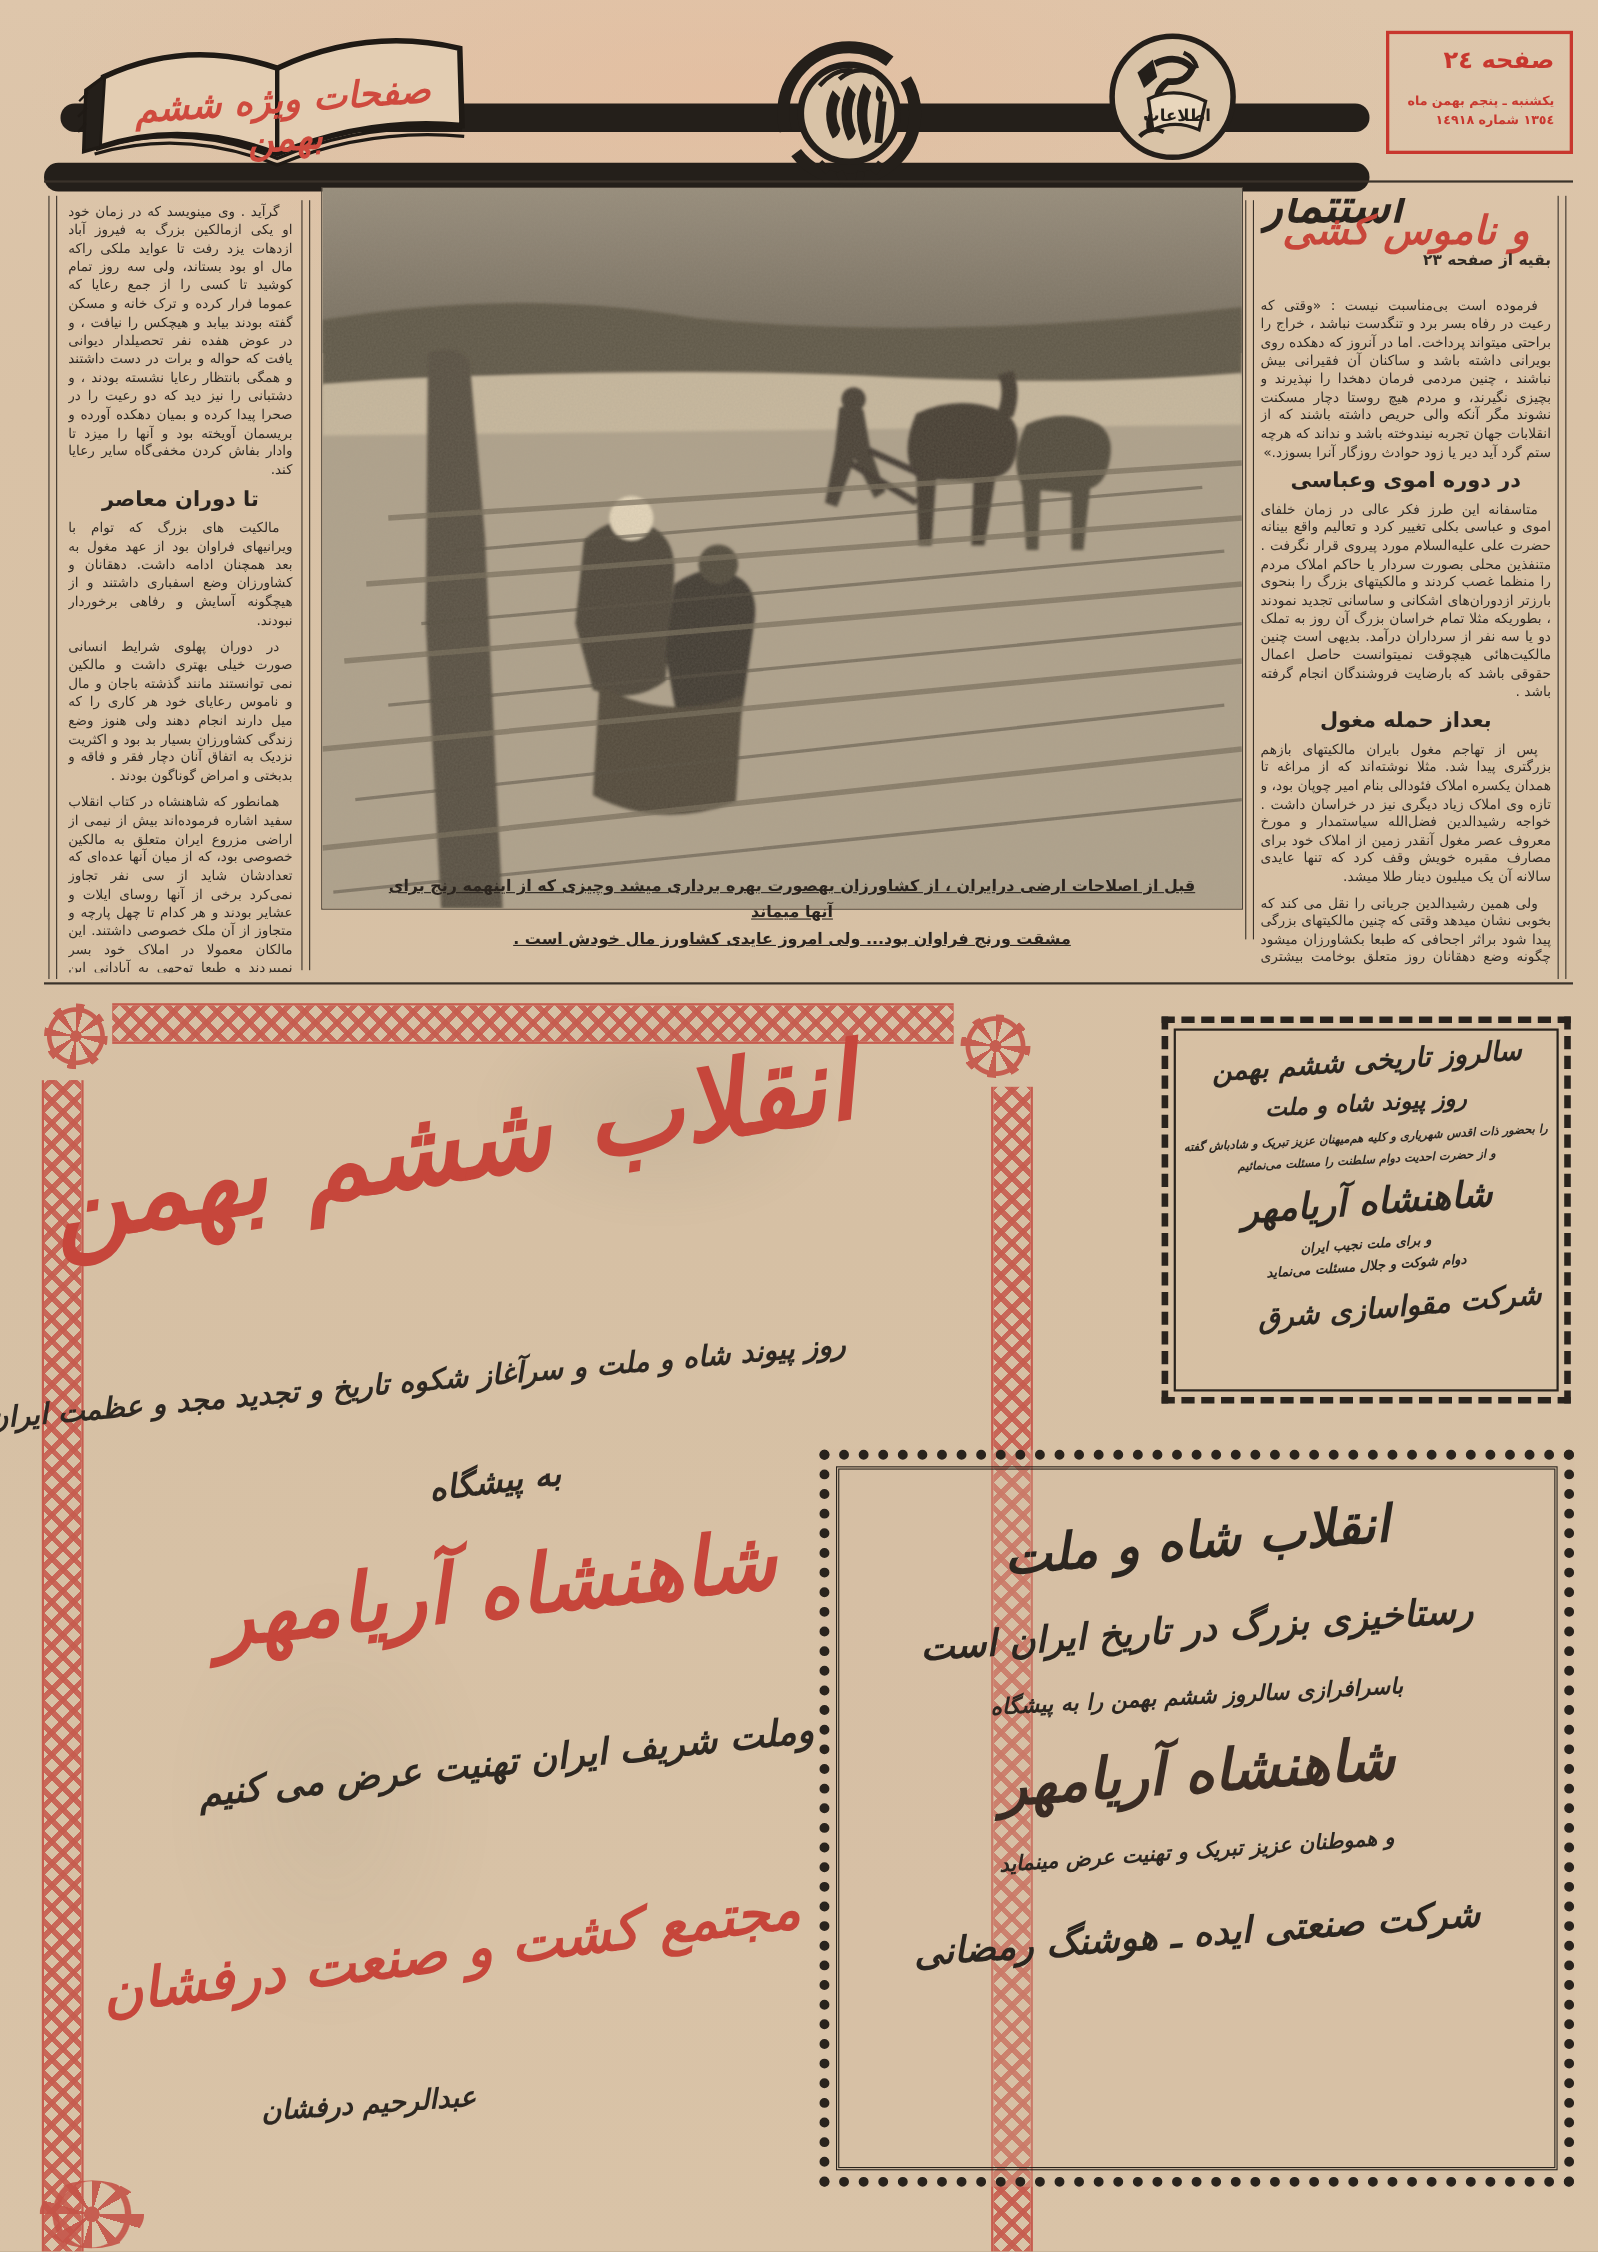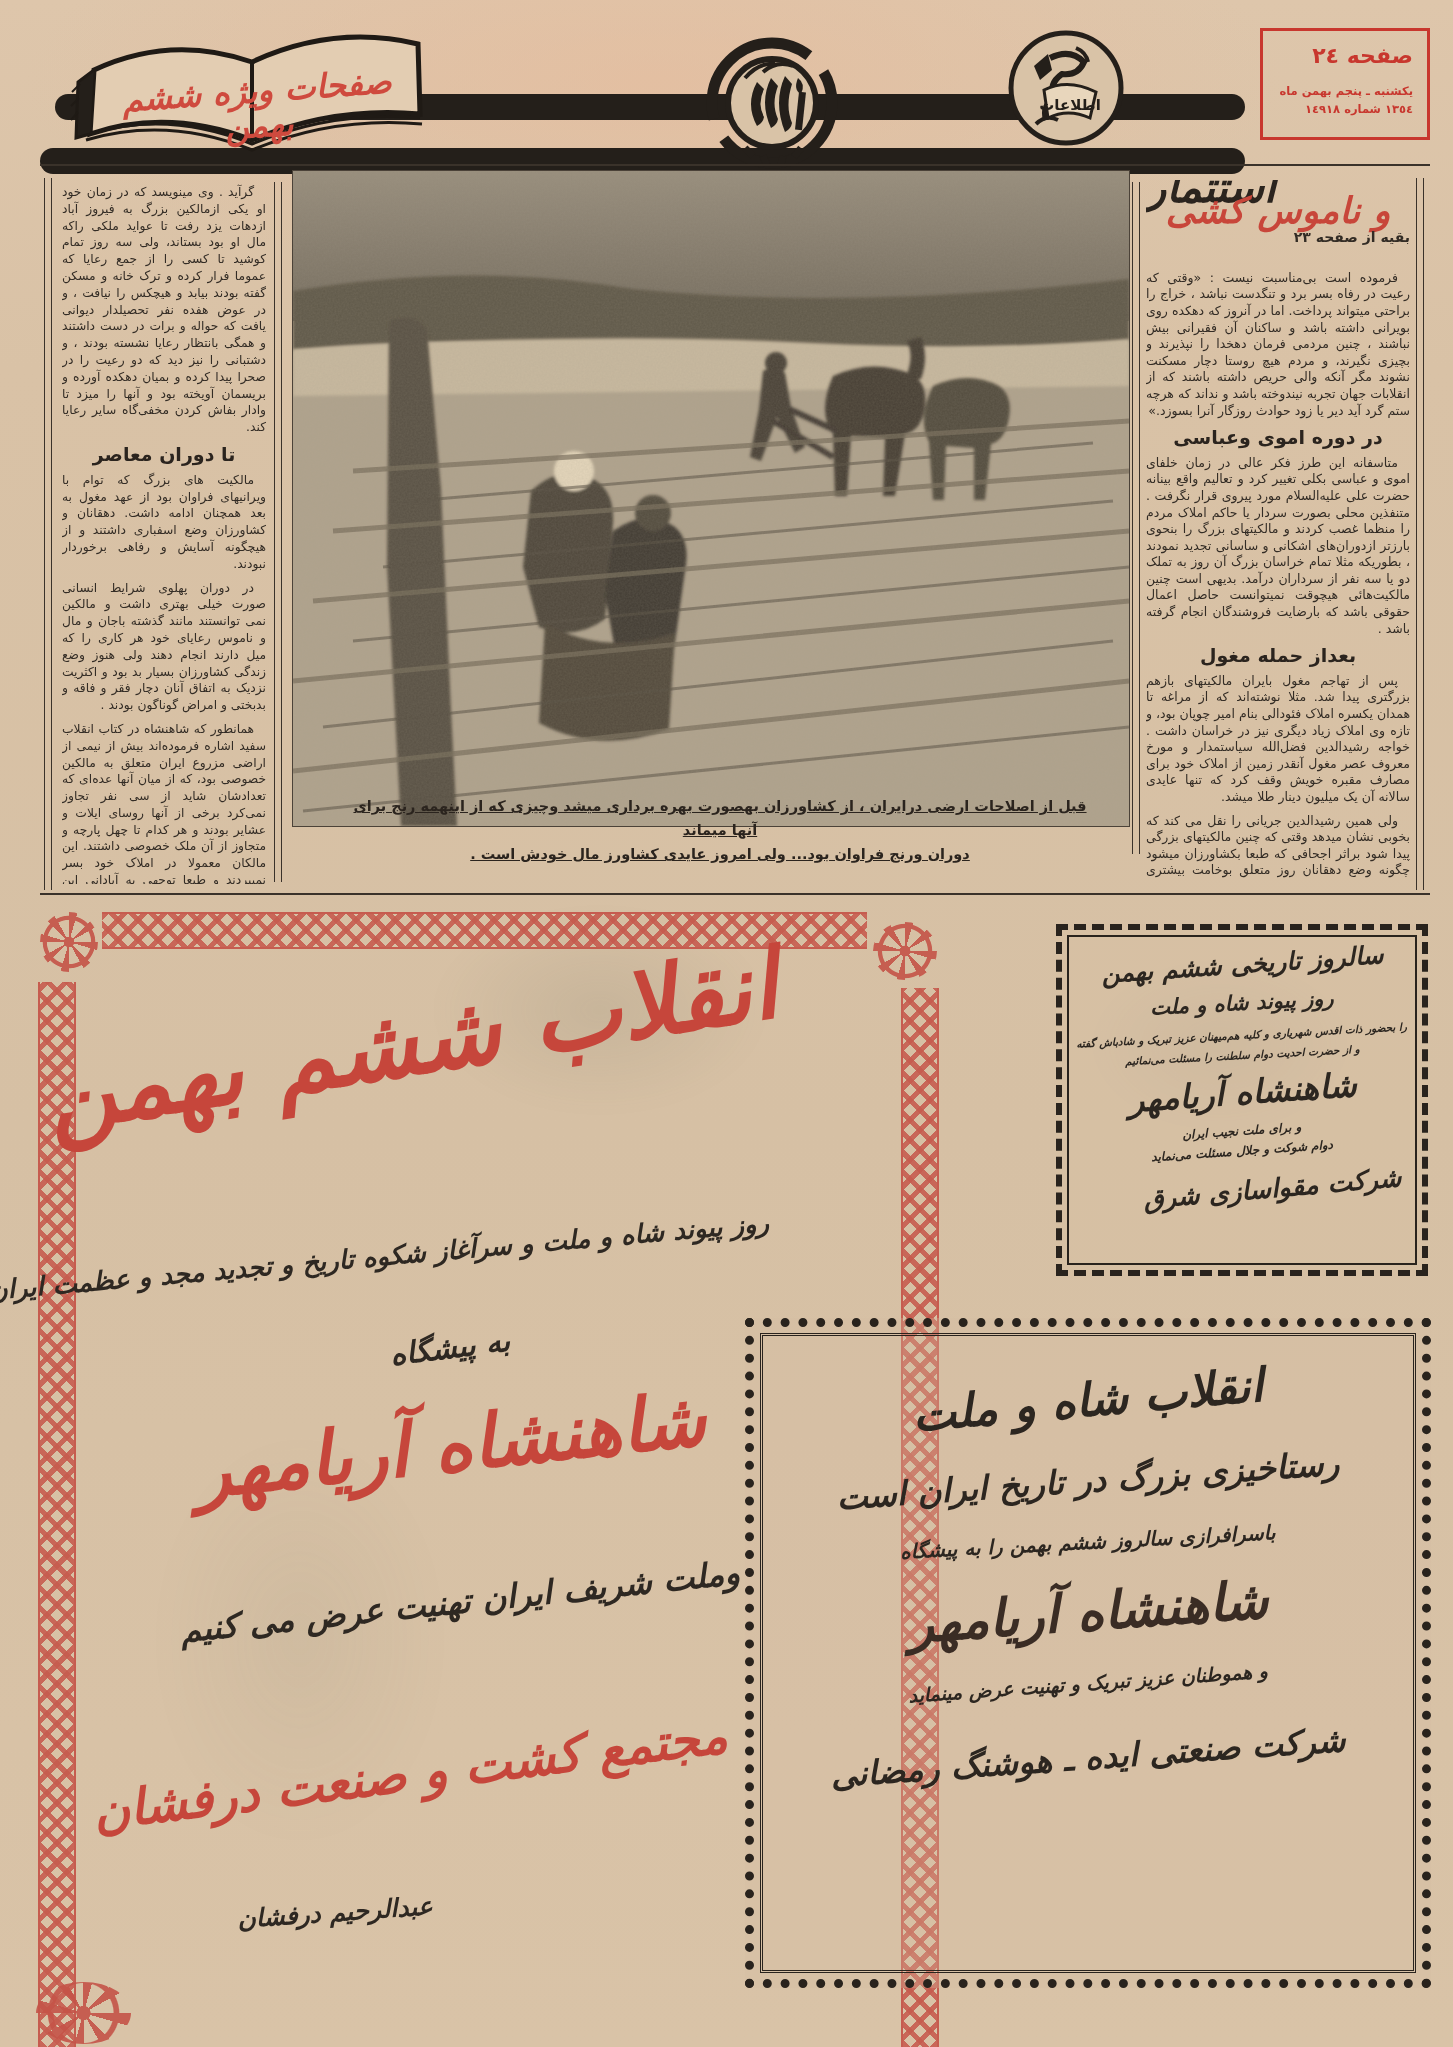--- a/index.html
+++ b/index.html
@@ -170,21 +170,21 @@
       </g>
       <g stroke="#4e463a" stroke-width="3" opacity=".55">
         <path d="M120 330 L800 272 M90 396 L820 330 M60 470 L836 396 M30 556 L820 470 M10 640 L836 556"></path>
       </g>
       <rect x="0" y="0" width="836" height="655" filter="url(#grain)" opacity=".4"></rect>
     </svg>
   </div>
 
   <div class="caption rtl" style="left:340px;top:794px;width:760px;text-decoration:underline;">
     <div>قبل از اصلاحات ارضی درایران ، از کشاورزان بهصورت بهره برداری میشد وچیزی که از اینهمه رنج برای آنها میماند</div>
-    <div>دوران ورنج فراوان بود... ولی امروز عایدی کشاورز مال خودش است .</div>
+    <div>مشقت ورنج فراوان بود... ولی امروز عایدی کشاورز مال خودش است .</div>
   </div>
 
   <div class="col rightcol rtl" style="left:1146px;top:180px;width:264px;height:702px;">
     <div class="exp-black">استثمار</div>
     <div class="exp-red">و ناموس کشی</div>
     <div class="continued">بقیه از صفحه ٢٣</div>
     <p>فرموده است بی‌مناسبت نیست : «وقتی که رعیت در رفاه بسر برد و تنگدست نباشد ، خراج را براحتی میتواند پرداخت. اما در آنروز که دهکده روی بویرانی داشته باشد و ساکنان آن فقیرانی بیش نباشند ، چنین مردمی فرمان دهخدا را نپذیرند و بچیزی نگیرند، و مردم هیچ روستا دچار مسکنت نشوند مگر آنکه والی حریص داشته باشند که از انقلابات جهان تجربه نیندوخته باشد و نداند که هرچه ستم گرد آید دیر یا زود حوادث روزگار آنرا بسوزد.»</p>
     <div class="subhead">در دوره اموی وعباسی</div>
     <p>متاسفانه این طرز فکر عالی در زمان خلفای اموی و عباسی بکلی تغییر کرد و تعالیم واقع بینانه حضرت علی علیه‌السلام مورد پیروی قرار نگرفت . متنفذین محلی بصورت سردار یا حاکم املاک مردم را منظما غصب کردند و مالکیتهای بزرگ را بنحوی بارزتر ازدوران‌های اشکانی و ساسانی تجدید نمودند ، بطوریکه مثلا تمام خراسان بزرگ آن روز به تملک دو یا سه نفر از سرداران درآمد. بدیهی است چنین مالکیت‌هائی هیچوقت نمیتوانست حاصل اعمال حقوقی باشد که بارضایت فروشندگان انجام گرفته باشد .</p>
     <div class="subhead">بعداز حمله مغول</div>

